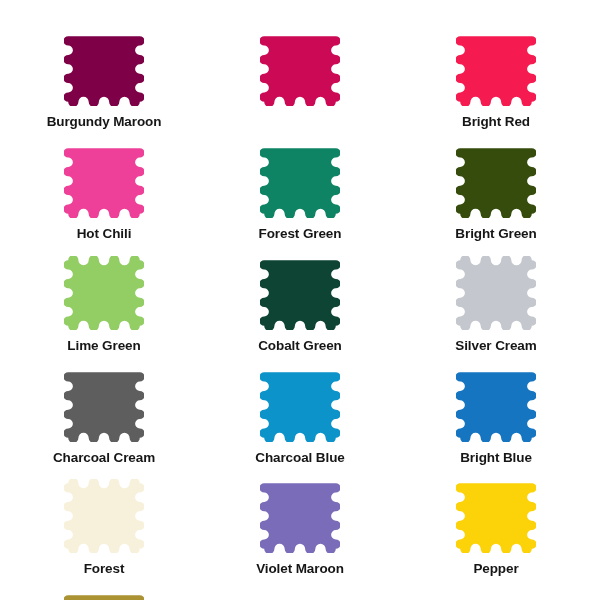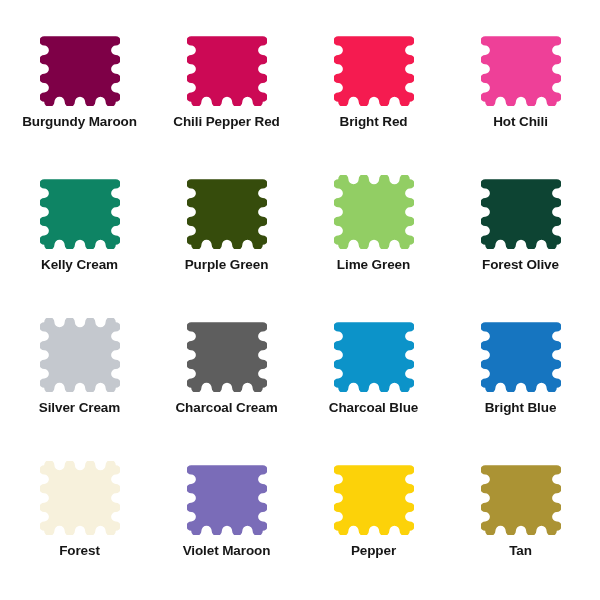--- a/index.html
+++ b/index.html
@@ -10,21 +10,21 @@
     width: 600px;
     height: 600px;
     background: #ffffff;
     font-family: "Liberation Sans", sans-serif;
     overflow: hidden;
   }
   #swatch-board {
     width: 600px;
     height: 600px;
     display: grid;
-    grid-template-columns: repeat(4, 1fr);
+    grid-template-columns: repeat(3, 1fr);
     grid-template-rows: repeat(4, 1fr);
     box-sizing: border-box;
     padding: 18px 6px 10px 6px;
   }
   .swatch-cell {
     display: flex;
     flex-direction: column;
     align-items: center;
     justify-content: flex-start;
     box-sizing: border-box;
@@ -62,21 +62,20 @@
         </svg>
       </div>
       <div class="swatch-label">Burgundy Maroon</div>
     </div>
     <div class="swatch-cell">
       <div class="swatch-chip">
         <svg viewBox="0 0 80 74" preserveAspectRatio="none">
           <path d="M 4.2 4.2 L 75.8 4.2 A 4.2 4.2 0 0 1 75.8 13.57142857142857 A 4.2 4.2 0 0 0 75.8 22.94285714285714 A 4.2 4.2 0 0 1 75.8 32.31428571428571 A 4.2 4.2 0 0 0 75.8 41.68571428571428 A 4.2 4.2 0 0 1 75.8 51.05714285714285 A 4.2 4.2 0 0 0 75.8 60.42857142857142 A 4.2 4.2 0 0 1 75.8 69.8 A 4.2 4.2 0 0 1 65.57142857142857 69.8 A 4.2 4.2 0 0 0 55.34285714285714 69.8 A 4.2 4.2 0 0 1 45.114285714285714 69.8 A 4.2 4.2 0 0 0 34.885714285714286 69.8 A 4.2 4.2 0 0 1 24.65714285714286 69.8 A 4.2 4.2 0 0 0 14.42857142857143 69.8 A 4.2 4.2 0 0 1 4.200000000000003 69.8 A 4.2 4.2 0 0 1 4.2 60.42857142857143 A 4.2 4.2 0 0 0 4.2 51.05714285714286 A 4.2 4.2 0 0 1 4.2 41.68571428571428 A 4.2 4.2 0 0 0 4.2 32.31428571428572 A 4.2 4.2 0 0 1 4.2 22.94285714285715 A 4.2 4.2 0 0 0 4.2 13.571428571428577 A 4.2 4.2 0 0 1 4.2 4.200000000000003 Z" fill="#CC0955"></path>
         </svg>
       </div>
-      <div class="swatch-label">Chili Pepper Red</div>
     </div>
     <div class="swatch-cell">
       <div class="swatch-chip">
         <svg viewBox="0 0 80 74" preserveAspectRatio="none">
           <path d="M 4.2 4.2 L 75.8 4.2 A 4.2 4.2 0 0 1 75.8 13.57142857142857 A 4.2 4.2 0 0 0 75.8 22.94285714285714 A 4.2 4.2 0 0 1 75.8 32.31428571428571 A 4.2 4.2 0 0 0 75.8 41.68571428571428 A 4.2 4.2 0 0 1 75.8 51.05714285714285 A 4.2 4.2 0 0 0 75.8 60.42857142857142 A 4.2 4.2 0 0 1 75.8 69.8 A 4.2 4.2 0 0 1 65.57142857142857 69.8 A 4.2 4.2 0 0 0 55.34285714285714 69.8 A 4.2 4.2 0 0 1 45.114285714285714 69.8 A 4.2 4.2 0 0 0 34.885714285714286 69.8 A 4.2 4.2 0 0 1 24.65714285714286 69.8 A 4.2 4.2 0 0 0 14.42857142857143 69.8 A 4.2 4.2 0 0 1 4.200000000000003 69.8 A 4.2 4.2 0 0 1 4.2 60.42857142857143 A 4.2 4.2 0 0 0 4.2 51.05714285714286 A 4.2 4.2 0 0 1 4.2 41.68571428571428 A 4.2 4.2 0 0 0 4.2 32.31428571428572 A 4.2 4.2 0 0 1 4.2 22.94285714285715 A 4.2 4.2 0 0 0 4.2 13.571428571428577 A 4.2 4.2 0 0 1 4.2 4.200000000000003 Z" fill="#F51B50"></path>
         </svg>
       </div>
       <div class="swatch-label">Bright Red</div>
     </div>
     <div class="swatch-cell">
@@ -86,45 +85,45 @@
         </svg>
       </div>
       <div class="swatch-label">Hot Chili</div>
     </div>
     <div class="swatch-cell">
       <div class="swatch-chip">
         <svg viewBox="0 0 80 74" preserveAspectRatio="none">
           <path d="M 4.2 4.2 L 75.8 4.2 A 4.2 4.2 0 0 1 75.8 13.57142857142857 A 4.2 4.2 0 0 0 75.8 22.94285714285714 A 4.2 4.2 0 0 1 75.8 32.31428571428571 A 4.2 4.2 0 0 0 75.8 41.68571428571428 A 4.2 4.2 0 0 1 75.8 51.05714285714285 A 4.2 4.2 0 0 0 75.8 60.42857142857142 A 4.2 4.2 0 0 1 75.8 69.8 A 4.2 4.2 0 0 1 65.57142857142857 69.8 A 4.2 4.2 0 0 0 55.34285714285714 69.8 A 4.2 4.2 0 0 1 45.114285714285714 69.8 A 4.2 4.2 0 0 0 34.885714285714286 69.8 A 4.2 4.2 0 0 1 24.65714285714286 69.8 A 4.2 4.2 0 0 0 14.42857142857143 69.8 A 4.2 4.2 0 0 1 4.200000000000003 69.8 A 4.2 4.2 0 0 1 4.2 60.42857142857143 A 4.2 4.2 0 0 0 4.2 51.05714285714286 A 4.2 4.2 0 0 1 4.2 41.68571428571428 A 4.2 4.2 0 0 0 4.2 32.31428571428572 A 4.2 4.2 0 0 1 4.2 22.94285714285715 A 4.2 4.2 0 0 0 4.2 13.571428571428577 A 4.2 4.2 0 0 1 4.2 4.200000000000003 Z" fill="#0E8464"></path>
         </svg>
       </div>
-      <div class="swatch-label">Kelly Cream</div>
+      <div class="swatch-label">Forest Green</div>
     </div>
     <div class="swatch-cell">
       <div class="swatch-chip">
         <svg viewBox="0 0 80 74" preserveAspectRatio="none">
           <path d="M 4.2 4.2 L 75.8 4.2 A 4.2 4.2 0 0 1 75.8 13.57142857142857 A 4.2 4.2 0 0 0 75.8 22.94285714285714 A 4.2 4.2 0 0 1 75.8 32.31428571428571 A 4.2 4.2 0 0 0 75.8 41.68571428571428 A 4.2 4.2 0 0 1 75.8 51.05714285714285 A 4.2 4.2 0 0 0 75.8 60.42857142857142 A 4.2 4.2 0 0 1 75.8 69.8 A 4.2 4.2 0 0 1 65.57142857142857 69.8 A 4.2 4.2 0 0 0 55.34285714285714 69.8 A 4.2 4.2 0 0 1 45.114285714285714 69.8 A 4.2 4.2 0 0 0 34.885714285714286 69.8 A 4.2 4.2 0 0 1 24.65714285714286 69.8 A 4.2 4.2 0 0 0 14.42857142857143 69.8 A 4.2 4.2 0 0 1 4.200000000000003 69.8 A 4.2 4.2 0 0 1 4.2 60.42857142857143 A 4.2 4.2 0 0 0 4.2 51.05714285714286 A 4.2 4.2 0 0 1 4.2 41.68571428571428 A 4.2 4.2 0 0 0 4.2 32.31428571428572 A 4.2 4.2 0 0 1 4.2 22.94285714285715 A 4.2 4.2 0 0 0 4.2 13.571428571428577 A 4.2 4.2 0 0 1 4.2 4.200000000000003 Z" fill="#364C0C"></path>
         </svg>
       </div>
-      <div class="swatch-label">Purple Green</div>
+      <div class="swatch-label">Bright Green</div>
     </div>
     <div class="swatch-cell">
       <div class="swatch-chip">
         <svg viewBox="0 0 80 74" preserveAspectRatio="none">
           <path d="M 4.2 4.2 A 4.2 4.2 0 0 1 14.428571428571427 4.2 A 4.2 4.2 0 0 0 24.657142857142855 4.2 A 4.2 4.2 0 0 1 34.885714285714286 4.2 A 4.2 4.2 0 0 0 45.114285714285714 4.2 A 4.2 4.2 0 0 1 55.34285714285714 4.2 A 4.2 4.2 0 0 0 65.57142857142857 4.2 A 4.2 4.2 0 0 1 75.8 4.2 A 4.2 4.2 0 0 1 75.8 13.57142857142857 A 4.2 4.2 0 0 0 75.8 22.94285714285714 A 4.2 4.2 0 0 1 75.8 32.31428571428571 A 4.2 4.2 0 0 0 75.8 41.68571428571428 A 4.2 4.2 0 0 1 75.8 51.05714285714285 A 4.2 4.2 0 0 0 75.8 60.42857142857142 A 4.2 4.2 0 0 1 75.8 69.8 A 4.2 4.2 0 0 1 65.57142857142857 69.8 A 4.2 4.2 0 0 0 55.34285714285714 69.8 A 4.2 4.2 0 0 1 45.114285714285714 69.8 A 4.2 4.2 0 0 0 34.885714285714286 69.8 A 4.2 4.2 0 0 1 24.65714285714286 69.8 A 4.2 4.2 0 0 0 14.42857142857143 69.8 A 4.2 4.2 0 0 1 4.200000000000003 69.8 A 4.2 4.2 0 0 1 4.2 60.42857142857143 A 4.2 4.2 0 0 0 4.2 51.05714285714286 A 4.2 4.2 0 0 1 4.2 41.68571428571428 A 4.2 4.2 0 0 0 4.2 32.31428571428572 A 4.2 4.2 0 0 1 4.2 22.94285714285715 A 4.2 4.2 0 0 0 4.2 13.571428571428577 A 4.2 4.2 0 0 1 4.2 4.200000000000003 Z" fill="#92CE64"></path>
         </svg>
       </div>
       <div class="swatch-label">Lime Green</div>
     </div>
     <div class="swatch-cell">
       <div class="swatch-chip">
         <svg viewBox="0 0 80 74" preserveAspectRatio="none">
           <path d="M 4.2 4.2 L 75.8 4.2 A 4.2 4.2 0 0 1 75.8 13.57142857142857 A 4.2 4.2 0 0 0 75.8 22.94285714285714 A 4.2 4.2 0 0 1 75.8 32.31428571428571 A 4.2 4.2 0 0 0 75.8 41.68571428571428 A 4.2 4.2 0 0 1 75.8 51.05714285714285 A 4.2 4.2 0 0 0 75.8 60.42857142857142 A 4.2 4.2 0 0 1 75.8 69.8 A 4.2 4.2 0 0 1 65.57142857142857 69.8 A 4.2 4.2 0 0 0 55.34285714285714 69.8 A 4.2 4.2 0 0 1 45.114285714285714 69.8 A 4.2 4.2 0 0 0 34.885714285714286 69.8 A 4.2 4.2 0 0 1 24.65714285714286 69.8 A 4.2 4.2 0 0 0 14.42857142857143 69.8 A 4.2 4.2 0 0 1 4.200000000000003 69.8 A 4.2 4.2 0 0 1 4.2 60.42857142857143 A 4.2 4.2 0 0 0 4.2 51.05714285714286 A 4.2 4.2 0 0 1 4.2 41.68571428571428 A 4.2 4.2 0 0 0 4.2 32.31428571428572 A 4.2 4.2 0 0 1 4.2 22.94285714285715 A 4.2 4.2 0 0 0 4.2 13.571428571428577 A 4.2 4.2 0 0 1 4.2 4.200000000000003 Z" fill="#0D4433"></path>
         </svg>
       </div>
-      <div class="swatch-label">Forest Olive</div>
+      <div class="swatch-label">Cobalt Green</div>
     </div>
     <div class="swatch-cell">
       <div class="swatch-chip">
         <svg viewBox="0 0 80 74" preserveAspectRatio="none">
           <path d="M 4.2 4.2 A 4.2 4.2 0 0 1 14.428571428571427 4.2 A 4.2 4.2 0 0 0 24.657142857142855 4.2 A 4.2 4.2 0 0 1 34.885714285714286 4.2 A 4.2 4.2 0 0 0 45.114285714285714 4.2 A 4.2 4.2 0 0 1 55.34285714285714 4.2 A 4.2 4.2 0 0 0 65.57142857142857 4.2 A 4.2 4.2 0 0 1 75.8 4.2 A 4.2 4.2 0 0 1 75.8 13.57142857142857 A 4.2 4.2 0 0 0 75.8 22.94285714285714 A 4.2 4.2 0 0 1 75.8 32.31428571428571 A 4.2 4.2 0 0 0 75.8 41.68571428571428 A 4.2 4.2 0 0 1 75.8 51.05714285714285 A 4.2 4.2 0 0 0 75.8 60.42857142857142 A 4.2 4.2 0 0 1 75.8 69.8 A 4.2 4.2 0 0 1 65.57142857142857 69.8 A 4.2 4.2 0 0 0 55.34285714285714 69.8 A 4.2 4.2 0 0 1 45.114285714285714 69.8 A 4.2 4.2 0 0 0 34.885714285714286 69.8 A 4.2 4.2 0 0 1 24.65714285714286 69.8 A 4.2 4.2 0 0 0 14.42857142857143 69.8 A 4.2 4.2 0 0 1 4.200000000000003 69.8 A 4.2 4.2 0 0 1 4.2 60.42857142857143 A 4.2 4.2 0 0 0 4.2 51.05714285714286 A 4.2 4.2 0 0 1 4.2 41.68571428571428 A 4.2 4.2 0 0 0 4.2 32.31428571428572 A 4.2 4.2 0 0 1 4.2 22.94285714285715 A 4.2 4.2 0 0 0 4.2 13.571428571428577 A 4.2 4.2 0 0 1 4.2 4.200000000000003 Z" fill="#C4C8CE"></path>
         </svg>
       </div>
       <div class="swatch-label">Silver Cream</div>
     </div>
     <div class="swatch-cell">

